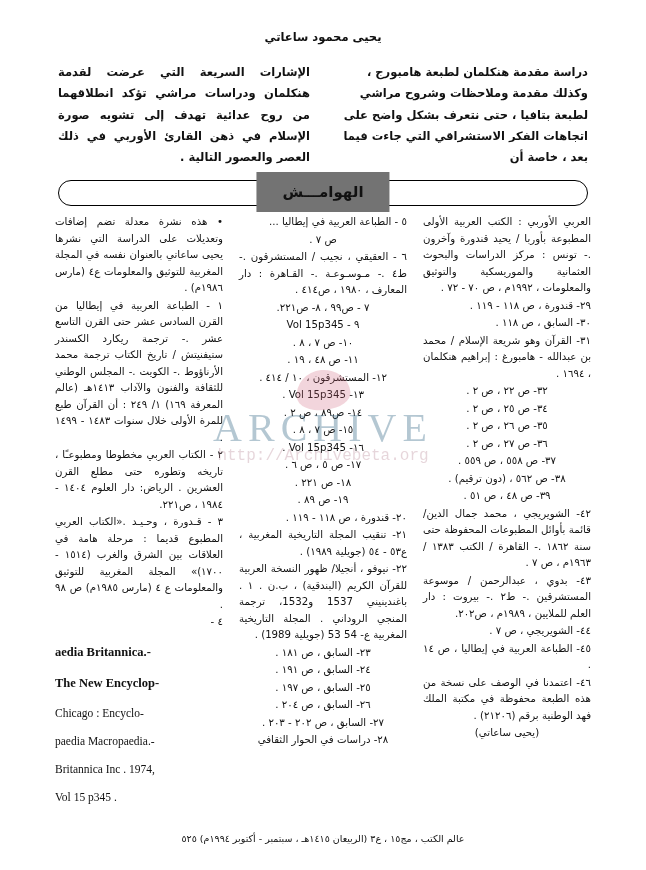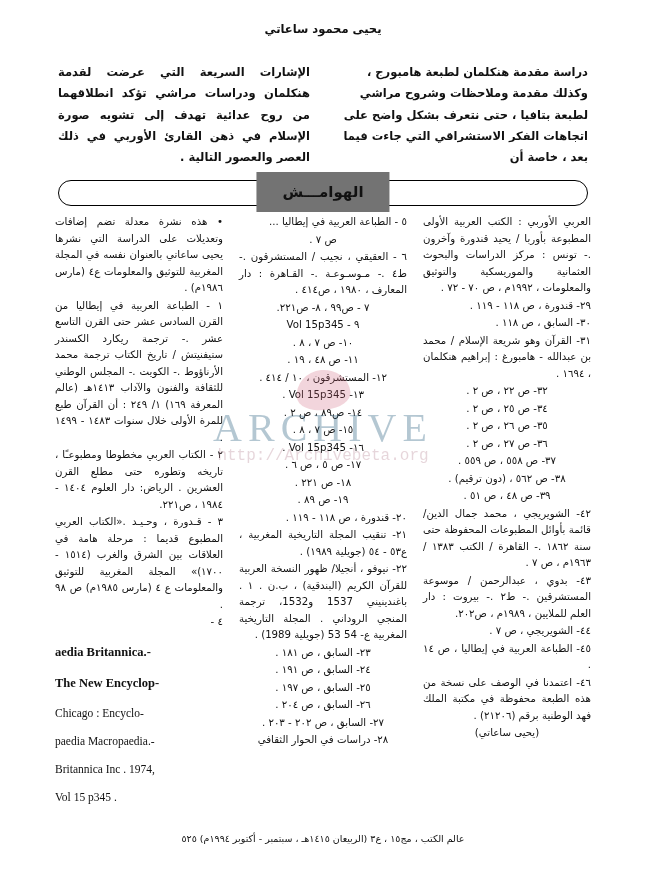--- a/index.html
+++ b/index.html
@@ -11,21 +11,21 @@
     position:relative;
     overflow:hidden;
   }
   .page{
     position:absolute;
     inset:0;
     padding:0;
   }
   .running-head{
     position:absolute;
-    top:22px;left:0;right:0;
+    top:30px;left:0;right:0;
     text-align:center;
     font-size:11.5px;
     font-weight:bold;
     letter-spacing:0;
   }
   
   .intro{
     position:absolute;
     top:62px;
     right:58px;

